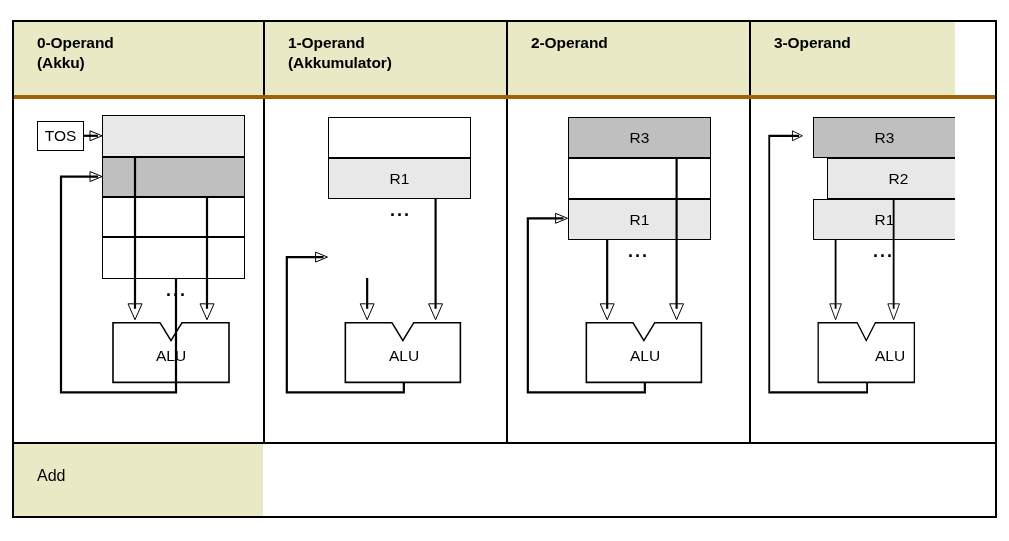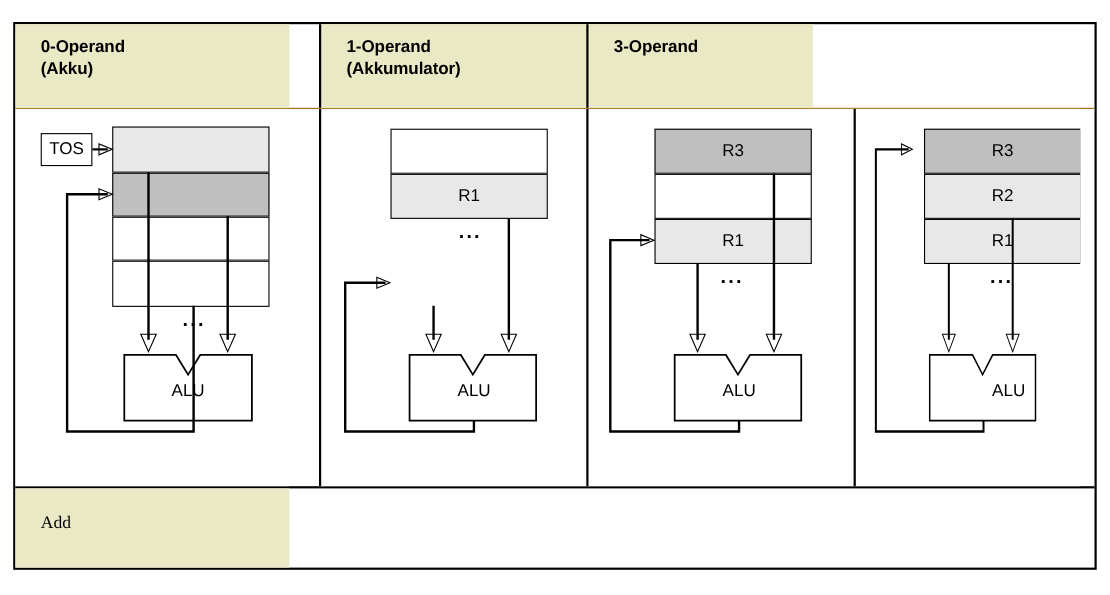--- a/index.html
+++ b/index.html
@@ -33,57 +33,56 @@
     display: flex;
     flex-direction: column;
   }
   .row {
     display: flex;
     width: 100%;
     box-sizing: border-box;
   }
   .row-header {
     height: 77px;
-    border-bottom: 1px solid #a16207;
+    border-bottom: 4px solid #a16207;
   }
   .row-diagram {
     height: 345px;
     border-bottom: 2px solid #000000;
   }
   .row-instr {
     height: 72px;
   }
   .cell {
     box-sizing: border-box;
     position: relative;
   }
   .cell + .cell {
     border-left: 2px solid #000000;
   }
   .c0 { width: 249px; }
-  .c1 { width: 243px; margin-left: 27px; }
+  .c1 { width: 243px; }
   .c2 { width: 243px; }
   .c3 { width: 206px; }
 
   .cell-header {
     background: #e9e9c6;
     font-weight: bold;
     font-size: 15.5px;
     color: #000000;
     padding: 11px 0 0 23px;
     line-height: 20px;
     letter-spacing: -0.1px;
   }
   .cell-instr {
     background: #e9e9c6;
     font-size: 16px;
     color: #000000;
     padding: 23px 0 0 23px;
     white-space: pre;
-    font-family: Liberation Serif, serif;
   }
   .cell-diagram {
     background: #ffffff;
     overflow: hidden;
   }
 
   
   .dg {
     position: absolute;
     left: 0; top: 0;
@@ -141,20 +140,24 @@
 
     <div class="row row-header">
       <div class="cell c0 cell-header">
         <div>0-Operand</div>
         <div>(Akku)</div>
       </div>
       <div class="cell c1 cell-header">
         <div>1-Operand</div>
         <div>(Akkumulator)</div>
       </div>
+      <div class="cell c2 cell-header">
+        <div>2-Operand</div>
+        <div></div>
+      </div>
       <div class="cell c3 cell-header">
         <div>3-Operand</div>
         <div></div>
       </div>
     </div>
 
     <div class="row row-diagram">
 
       <div class="cell c0 cell-diagram">
         <div class="dg">
@@ -248,21 +251,21 @@
           <div style="position:absolute; left:79px; top:248px; width:116px; text-align:center; font-size:15.5px;">ALU</div>
         </div>
       </div>
 
       <div class="cell c3 cell-diagram">
         <div class="dg">
 
           <div class="dots" style="left:122px; top:10px;">...</div>
 
           <div class="box fill-dark" style="left:62px; top:18px; width:143px; height:41px;">R3</div>
-          <div class="box fill-light" style="left:62px; top:59px; width:143px; height:41px;">R2</div>
+          <div class="box fill-light" style="left:76px; top:59px; width:143px; height:41px;">R2</div>
           <div class="box fill-light" style="left:62px; top:100px; width:143px; height:41px;">R1</div>
 
           <div class="dots" style="left:122px; top:147px;">...</div>
 
           <svg class="wires" viewBox="0 0 246 345" preserveAspectRatio="none">
 
             <path d="M102,141 L102,211" stroke-width="2.2"></path>
             <path d="M102,222 L95,206 L109,206 Z" fill="#000000" stroke="none"></path>
 
             <path d="M172,100 L172,211" stroke-width="2.2"></path>

